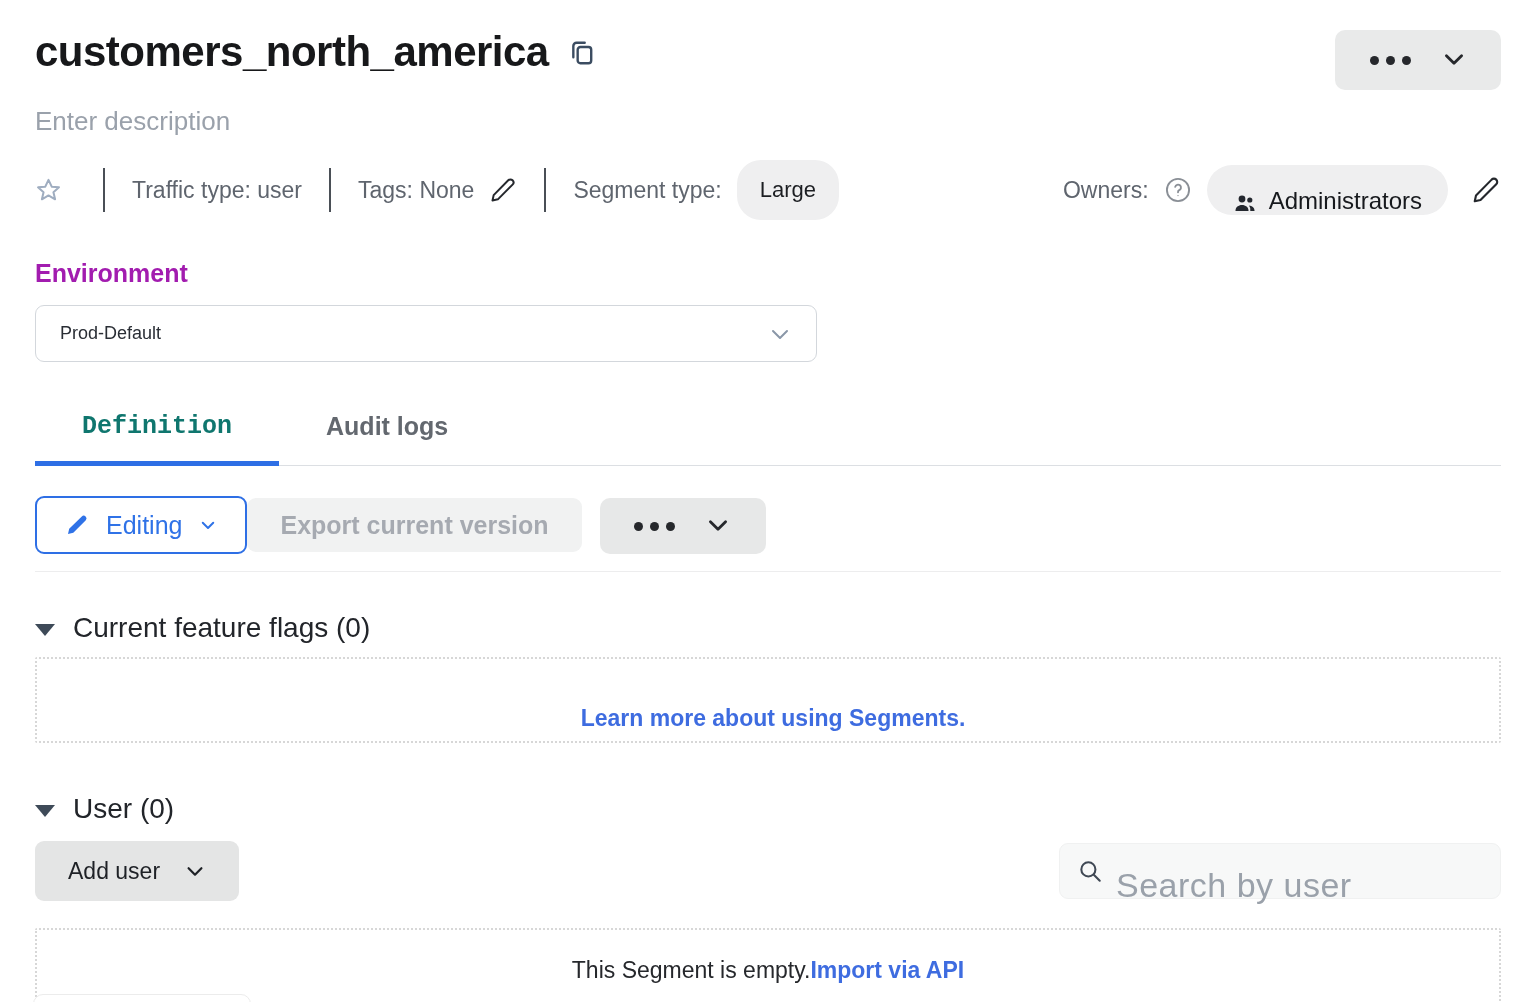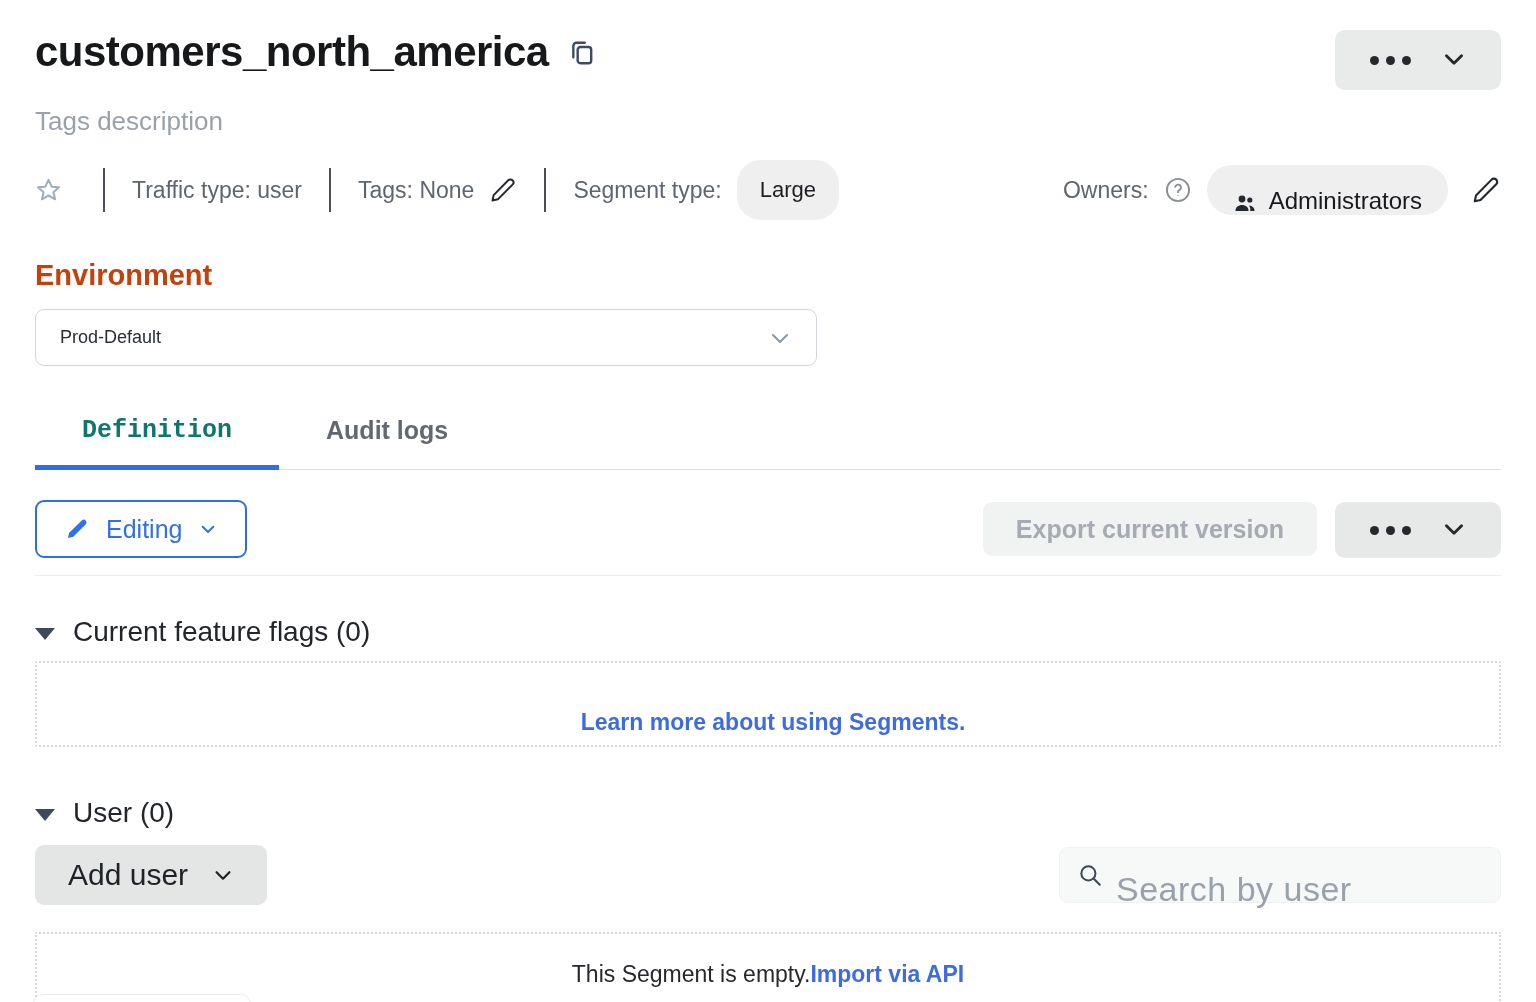--- a/index.html
+++ b/index.html
@@ -102,21 +102,21 @@
     padding: 0 26px;
     font-size: 24px;
     color: #17191d;
     cursor: pointer;
   }
   .people-icon { color: #23272e; display: flex; }
   .pencil-lg { color: #24272c; cursor: pointer; display: flex; margin-left: 8px; }
 
   
   .env-block { margin-top: 46px; }
-  .env-label { font-size: 29px; font-weight: 700; color: #c2410c; }
+  .env-label { font-size: 25px; font-weight: 700; color: #a21caf; }
   .env-select {
     margin-top: 17px;
     width: 782px;
     height: 57px;
     border: 1px solid #d3d7dc;
     border-radius: 9px;
     display: flex;
     align-items: center;
     justify-content: space-between;
     padding: 0 24px;
@@ -148,21 +148,20 @@
     position: absolute;
     left: 0; right: 0; bottom: -1px;
     height: 5px;
     background: #2e6fe5;
   }
 
   
   .toolbar {
     margin-top: 30px;
     display: flex;
-    justify-content: space-between;
     align-items: center;
   }
   .editing-btn {
     height: 58px;
     padding: 0 28px;
     border: 2px solid #2e6fe5;
     border-radius: 9px;
     background: #fff;
     display: flex;
     align-items: center;
@@ -244,21 +243,21 @@
   }
   .add-user-btn {
     height: 60px;
     padding: 0 33px;
     background: #e4e5e5;
     border: none;
     border-radius: 9px;
     display: flex;
     align-items: center;
     gap: 24px;
-    font-size: 30px;
+    font-size: 23px;
     color: #1e2126;
     font-family: inherit;
     cursor: pointer;
   }
   .search-box {
     width: 442px;
     height: 56px;
     background: #f7f8f8;
     border: 1px solid #f0f1f1;
     border-radius: 9px;
@@ -314,21 +313,21 @@
           <i></i>
         </span>
       <span class="chev">
         <svg width="26" height="26" viewBox="0 0 24 24" fill="none" stroke="currentColor" stroke-width="2.6" stroke-linecap="round" stroke-linejoin="round">
             <polyline points="5 9 12 16 19 9"></polyline>
           </svg>
       </span>
     </button>
   </div>
 
-  <div class="description">Tags description</div>
+  <div class="description">Enter description</div>
 
   <div class="meta-row">
     <span class="star-icon">
       <svg width="27" height="27" viewBox="0 0 24 24" fill="none" stroke="currentColor" stroke-width="1.8" stroke-linejoin="round">
         <path d="M12 2.5l2.85 6.1 6.45.6-4.9 4.3 1.45 6.3L12 16.4l-5.85 3.4 1.45-6.3-4.9-4.3 6.45-.6z"></path>
       </svg>
     </span>
     <span class="meta-divider"></span>
     <span class="meta-item">Traffic type: user</span>
     <span class="meta-divider"></span>

